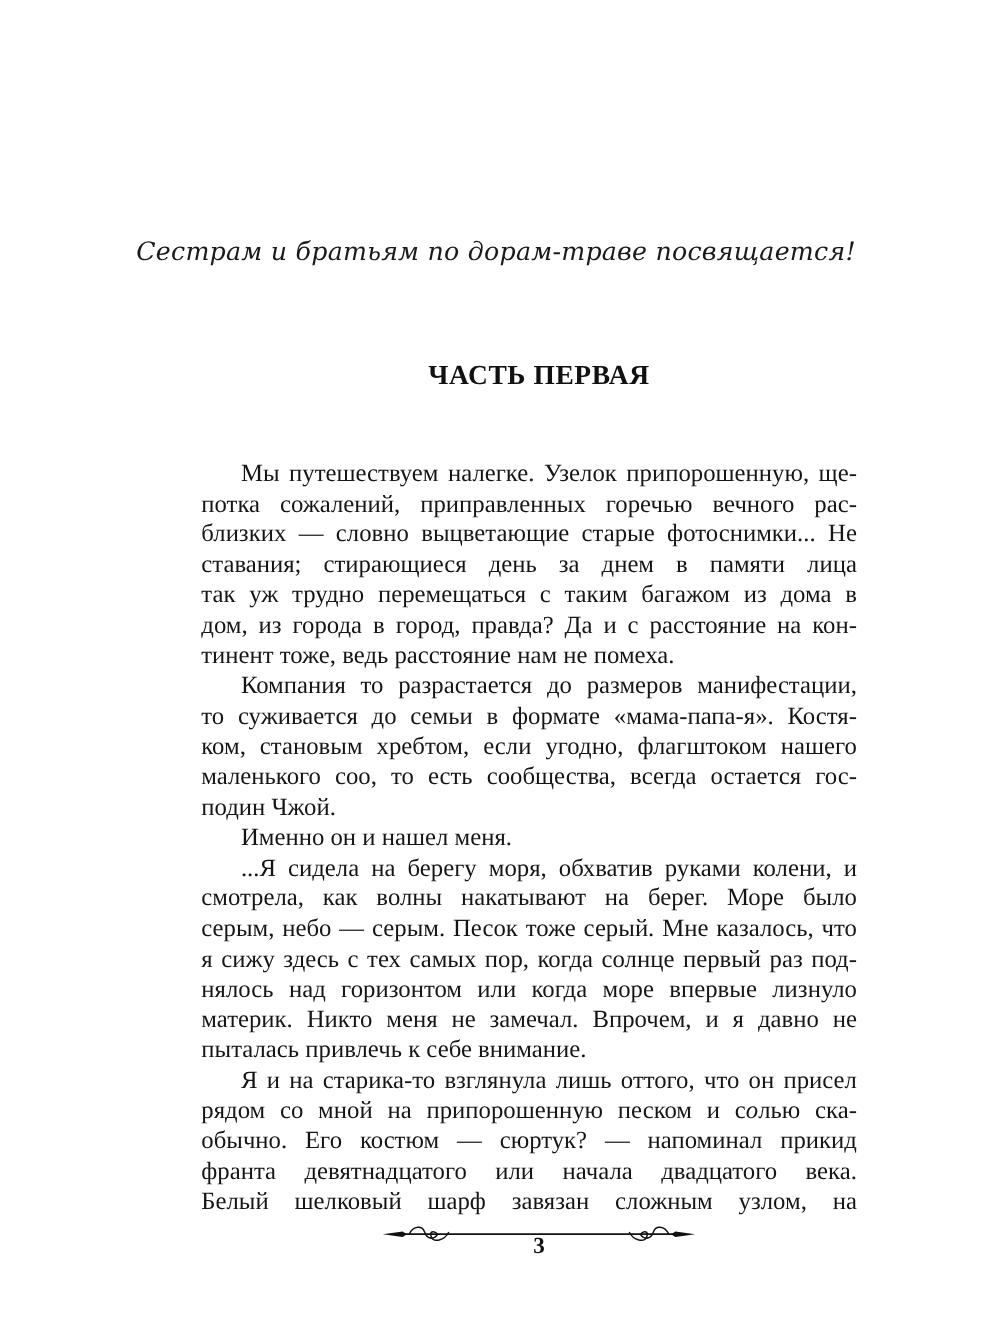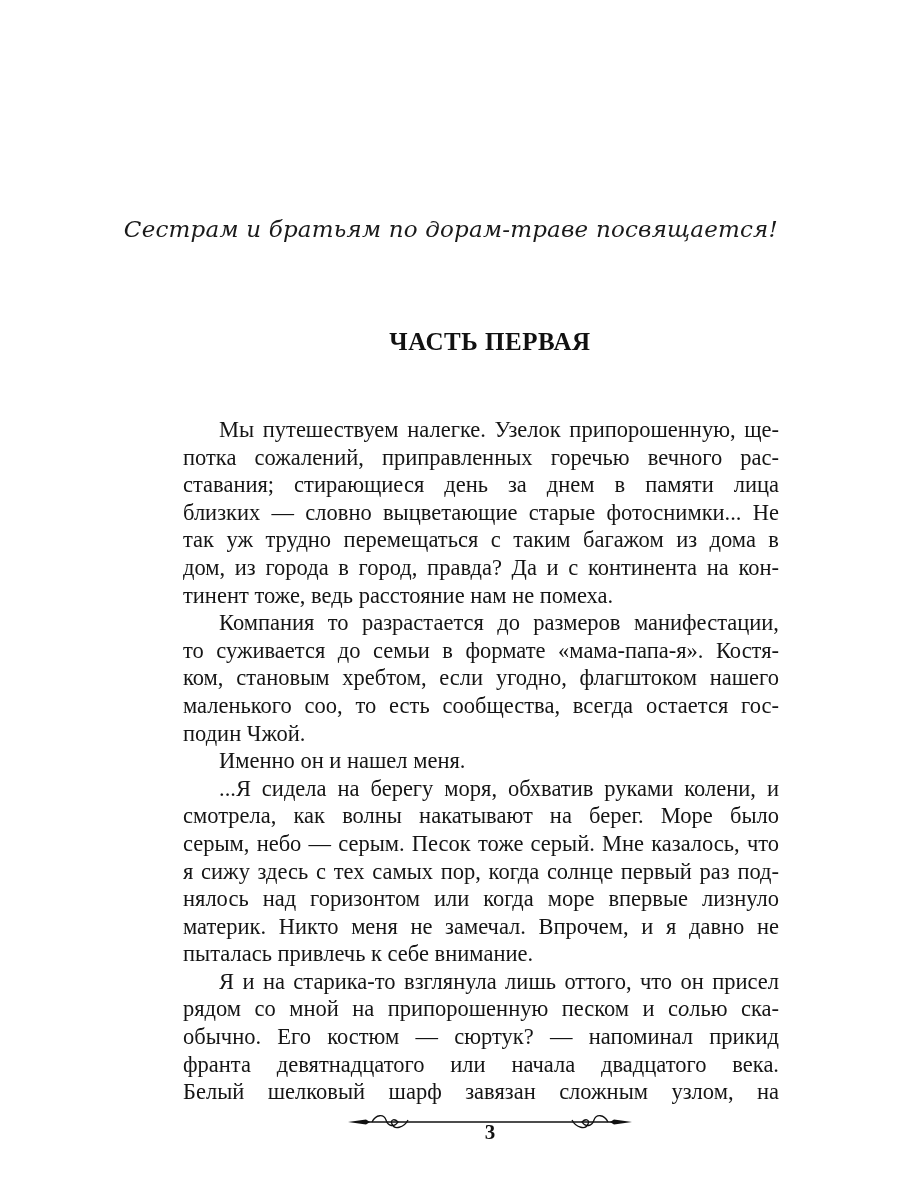--- a/index.html
+++ b/index.html
@@ -41,24 +41,24 @@
 
 <div class="page">
 
   <div class="dedication">Сестрам и братьям по дорам-траве посвящается!</div>
 
   <div class="part-title">ЧАСТЬ ПЕРВАЯ</div>
 
   <div class="body-text">
     <span class="line indent">Мы путешествуем налегке. Узелок припорошенную, ще-</span>
     <span class="line">потка сожалений, приправленных горечью вечного рас-</span>
+    <span class="line">близких — словно выцветающие старые фотоснимки... Не</span>
     <span class="line">ставания; стирающиеся день за днем в памяти лица</span>
-    <span class="line">близких — словно выцветающие старые фотоснимки... Не</span>
     <span class="line">так уж трудно перемещаться с таким багажом из дома в</span>
-    <span class="line">дом, из города в город, правда? Да и с континента на кон-</span>
+    <span class="line">дом, из города в город, правда? Да и с расстояние на кон-</span>
     <span class="line last">тинент тоже, ведь расстояние нам не помеха.</span>
     <span class="line indent">Компания то разрастается до размеров манифестации,</span>
     <span class="line">то суживается до семьи в формате «мама-папа-я». Костя-</span>
     <span class="line">ком, становым хребтом, если угодно, флагштоком нашего</span>
     <span class="line">маленького соо, то есть сообщества, всегда остается гос-</span>
     <span class="line last">подин Чжой.</span>
     <span class="line indent last">Именно он и нашел меня.</span>
     <span class="line indent">...Я сидела на берегу моря, обхватив руками колени, и</span>
     <span class="line">смотрела, как волны накатывают на берег. Море было</span>
     <span class="line">серым, небо — серым. Песок тоже серый. Мне казалось, что</span>

